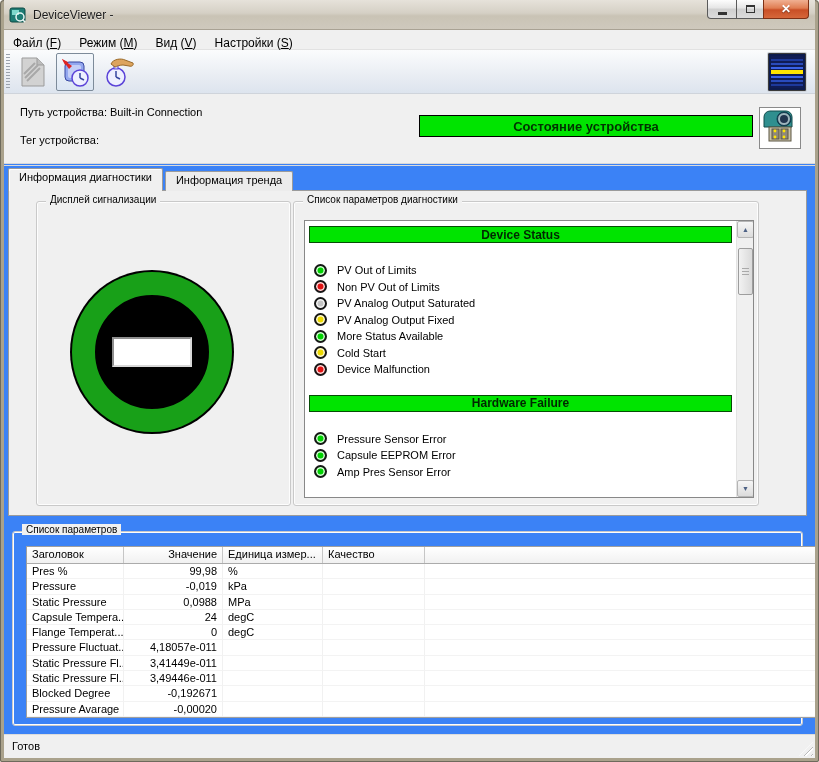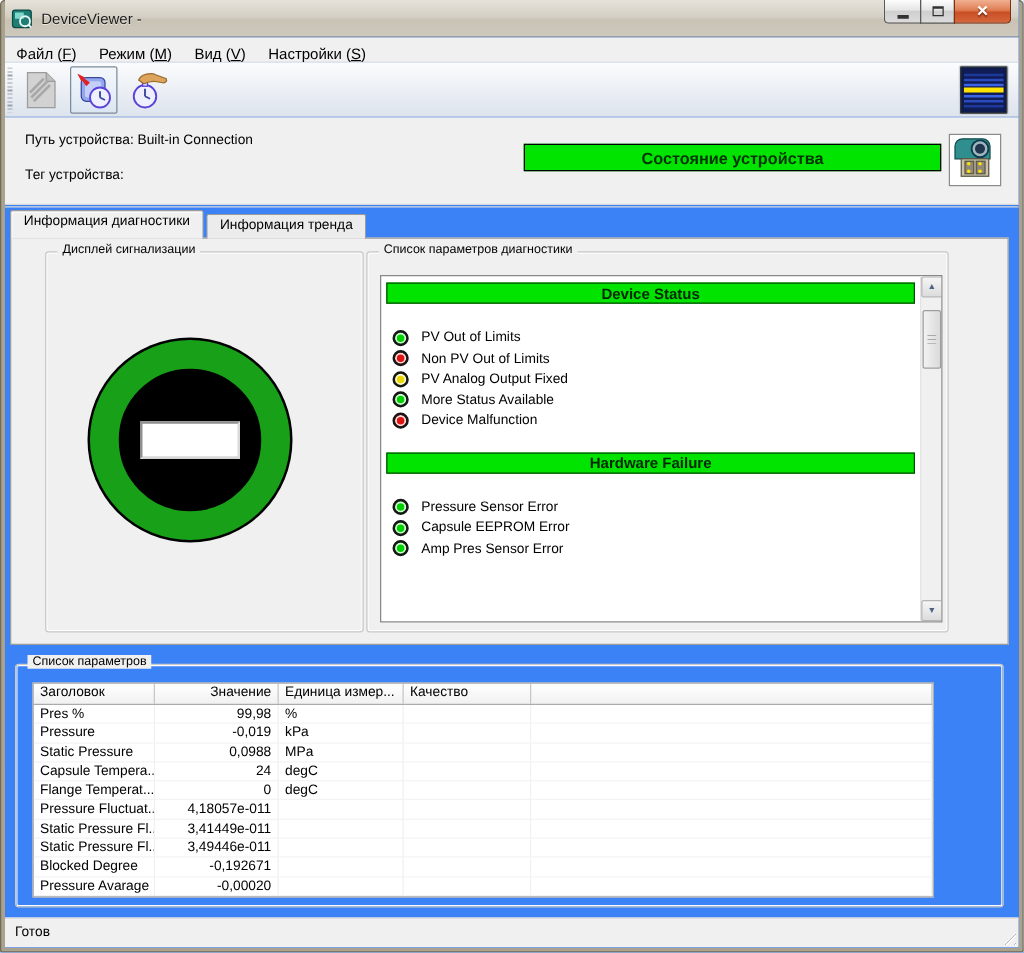--- a/index.html
+++ b/index.html
@@ -115,21 +115,21 @@
   
   .vscroll { position:absolute; right:0; top:0; bottom:0; width:17px; background:#f0f0f0; border-left:1px solid #e3e3e3; }
   .sbtn { position:absolute; left:0; width:17px; height:17px; background:linear-gradient(#f6f6f6,#dcdcdc); border:1px solid #b5b5b5; border-radius:2px;
     display:flex; align-items:center; justify-content:center; font-size:7px; color:#4d6185; }
   .sbtn.up { top:0; } .sbtn.down { bottom:0; }
   .sthumb { position:absolute; left:1px; top:27px; width:15px; height:47px; background:linear-gradient(90deg,#f2f2f2,#dadada); border:1px solid #9d9d9d; border-radius:2px; }
   .sthumb::after { content:""; position:absolute; left:3px; right:3px; top:19px; height:7px;
     background:repeating-linear-gradient(#a9a9a9 0 1px, transparent 1px 3px); }
 
   
-  .ptable { position:absolute; left:13px; top:14px; width:721px; height:172px; background:#fff; border:1px solid #9f9f9f; overflow:hidden; }
+  .ptable { position:absolute; left:13px; top:14px; width:791px; height:172px; background:#fff; border:1px solid #9f9f9f; overflow:hidden; }
   .prow, .phead { display:grid; grid-template-columns:97px 99px 100px 102px 1fr; }
   .phead { height:17px; background:linear-gradient(#ffffff,#f1f1f1); border-bottom:1px solid #ababab; }
   .phead .cell { border-right:1px solid #c6c6c6; font-size:11px; padding:1px 5px 0 5px; white-space:nowrap; overflow:hidden; }
   .prow { height:15.3px; }
   .prow .cell { border-right:1px solid #f1f1f1; border-bottom:1px solid #f3f3f3; padding:0 5px; white-space:nowrap; overflow:hidden; line-height:15px; }
   .cell.num, .phead .cell.num { text-align:right; }
 
   
   .statusbar { position:absolute; left:0; right:0; top:734px; height:24px; background:#f0f0f0; border-top:1px solid #dcdcdc; }
   .status-text { position:absolute; left:8px; top:5px; font-size:11px; }
@@ -258,26 +258,34 @@
               <div class="diag-items">
                 <div class="diag-item">
                   <span class="led" style="background: rgb(0, 210, 0);"></span>
                   <span class="lbl">PV Out of Limits</span>
                 </div>
                 <div class="diag-item">
                   <span class="led" style="background: rgb(224, 18, 18);"></span>
                   <span class="lbl">Non PV Out of Limits</span>
                 </div>
                 <div class="diag-item">
+                  <span class="led" style="background: rgb(198, 198, 198);"></span>
+                  <span class="lbl">PV Analog Output Saturated</span>
+                </div>
+                <div class="diag-item">
                   <span class="led" style="background: rgb(236, 216, 0);"></span>
                   <span class="lbl">PV Analog Output Fixed</span>
                 </div>
                 <div class="diag-item">
                   <span class="led" style="background: rgb(0, 210, 0);"></span>
                   <span class="lbl">More Status Available</span>
+                </div>
+                <div class="diag-item">
+                  <span class="led" style="background: rgb(236, 216, 0);"></span>
+                  <span class="lbl">Cold Start</span>
                 </div>
                 <div class="diag-item">
                   <span class="led" style="background: rgb(224, 18, 18);"></span>
                   <span class="lbl">Device Malfunction</span>
                 </div>
               </div>
             </div>
             <div class="diag-sec2">
               <div class="diag-header" style="background: rgb(0, 228, 0);">Hardware Failure</div>
               <div class="diag-items second">

